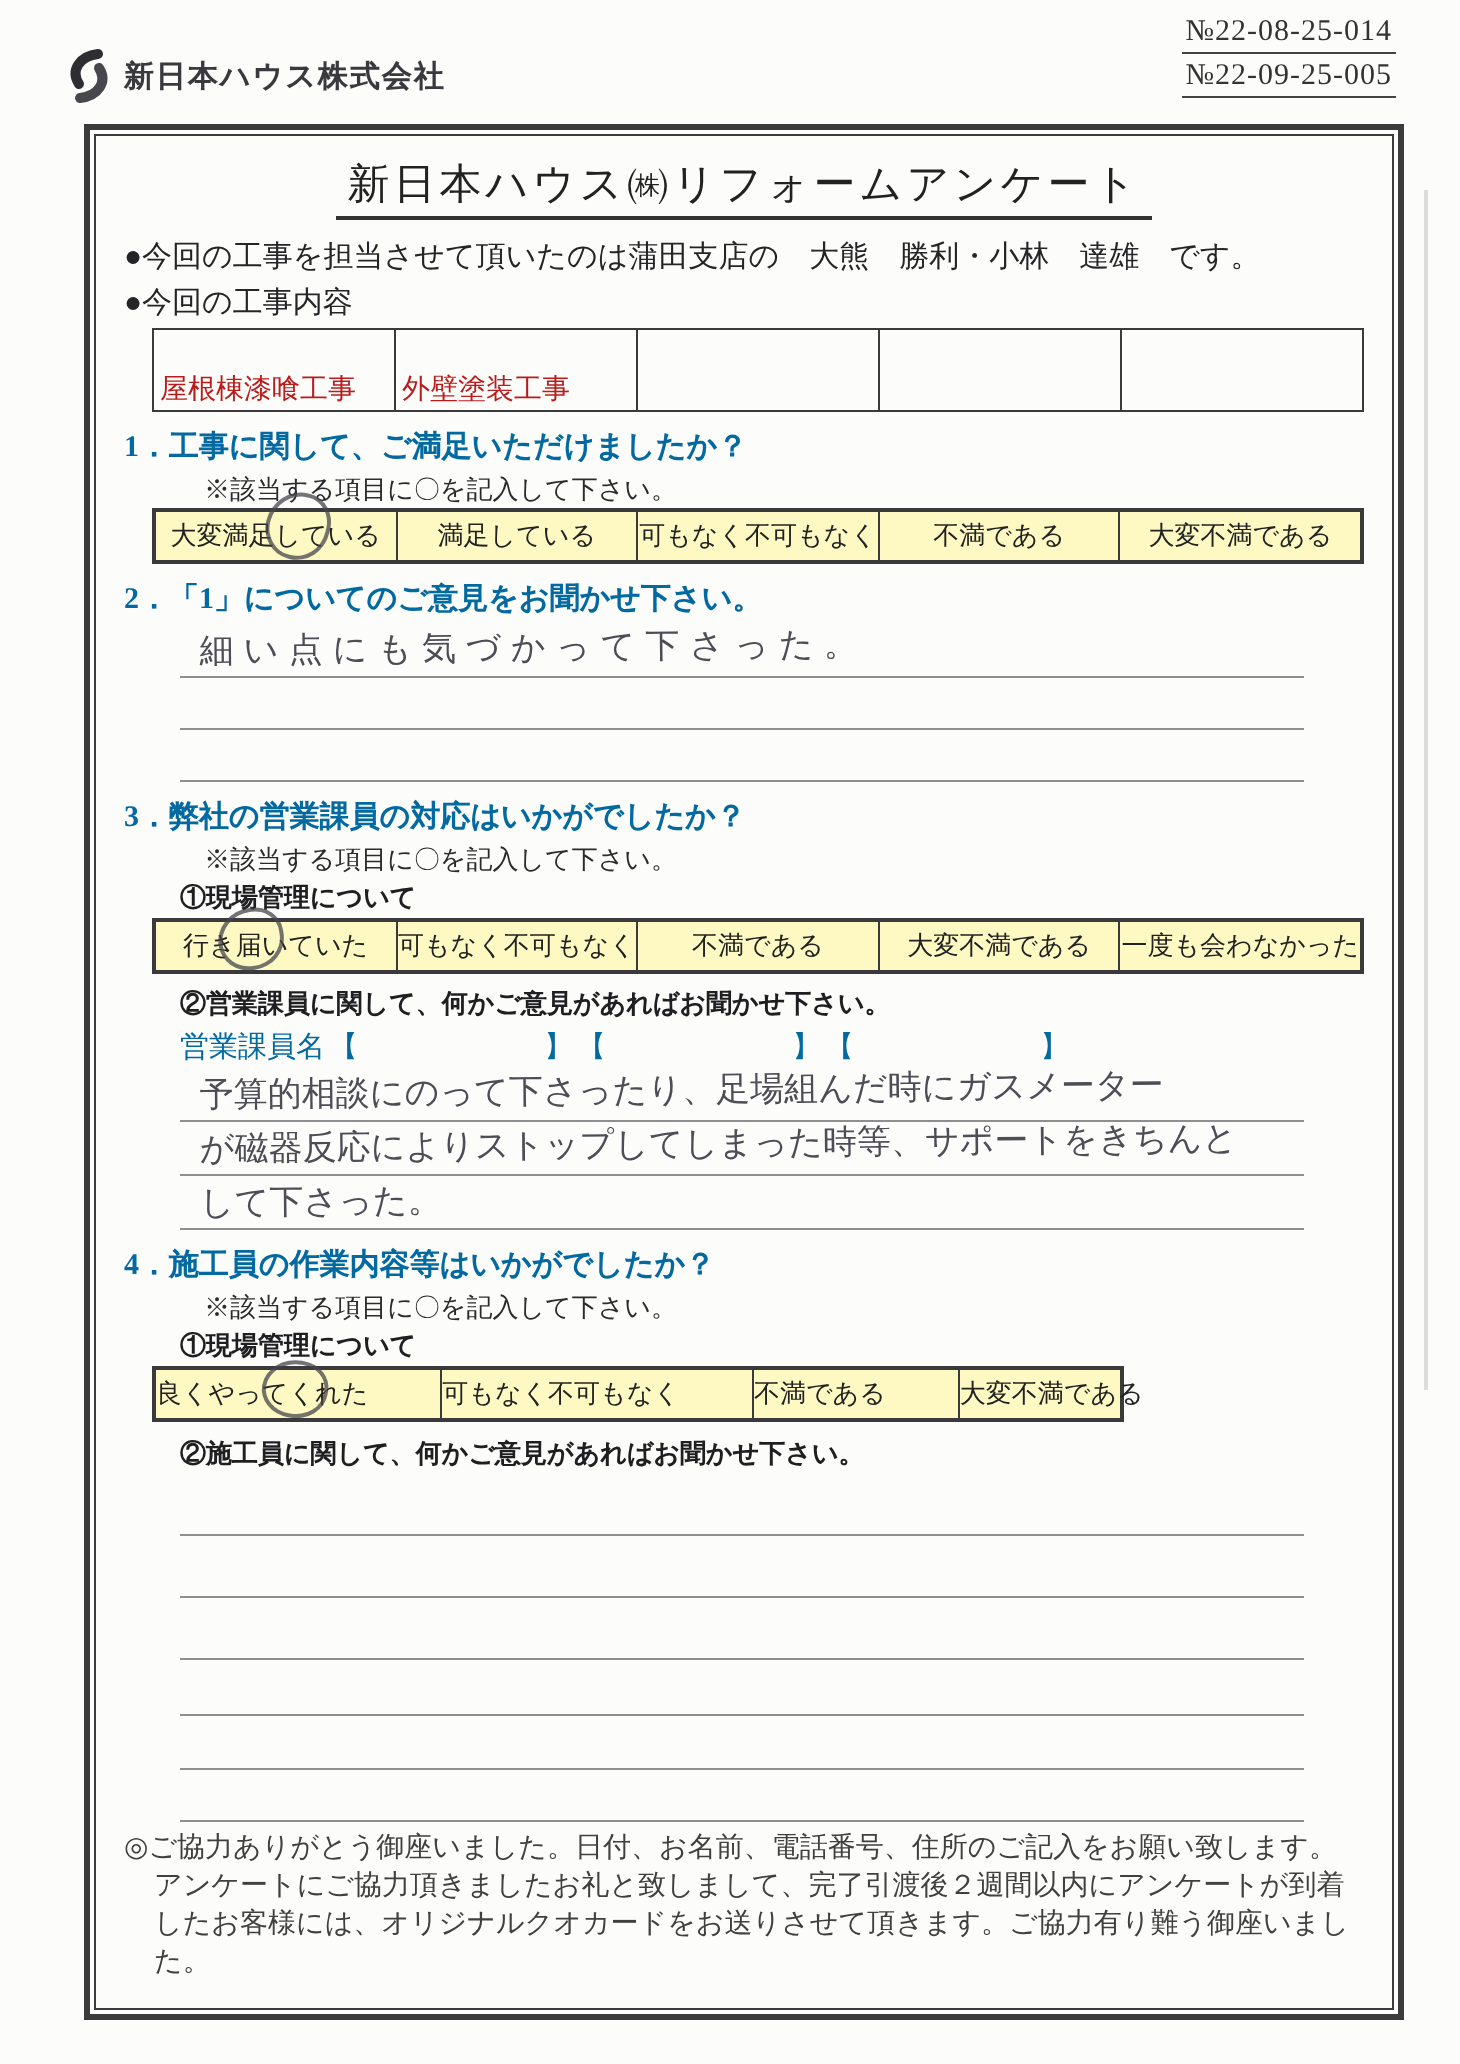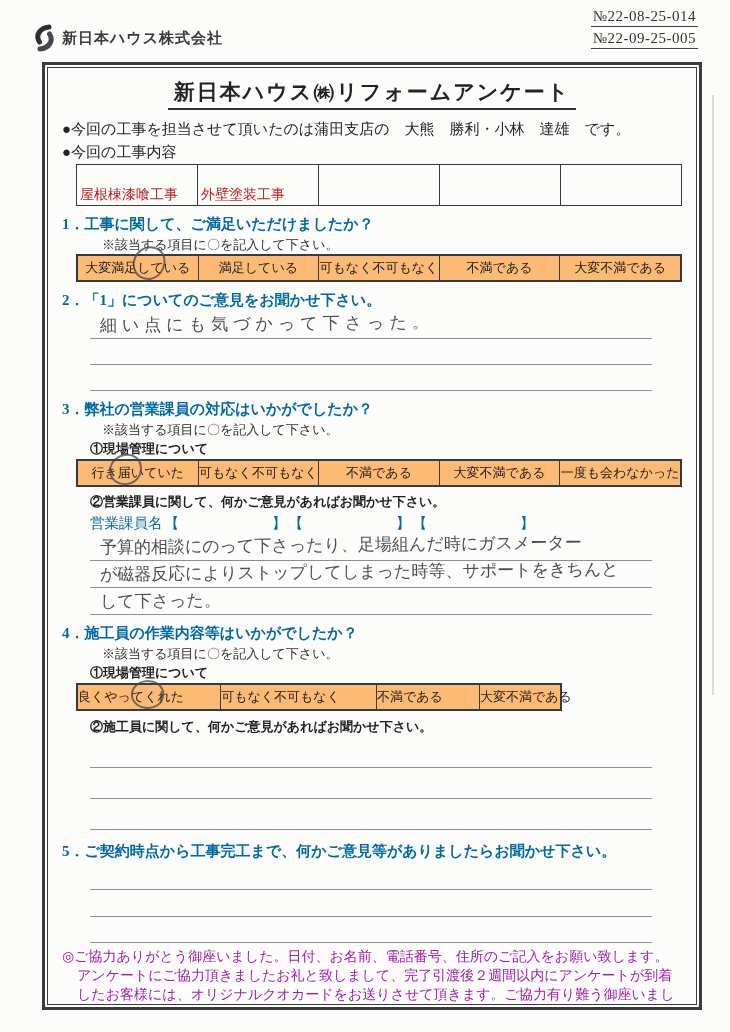--- a/index.html
+++ b/index.html
@@ -15,27 +15,27 @@
           letter-spacing:.5px;}
   .scan-edge{position:absolute;left:712px;top:95px;width:2px;height:600px;background:rgba(110,110,110,.22);}
   
   .form-outer{position:absolute;left:42px;top:62px;width:650px;height:938px;
               border:3px solid #3b3b3d;padding:2px;background:#fcfcfa;}
   .form-inner{border:1px solid #3b3b3d;height:100%;box-sizing:border-box;
               padding:8px 14px 0 14px;overflow:hidden;}
   
   .form-title-wrap{text-align:center;margin:2px 0 8px 0;}
   .form-title{display:inline-block;font-size:21px;letter-spacing:2px;color:#222;
-              border-bottom:2px solid #333;padding:0 6px 2px 6px;font-weight:700;}
+              border-bottom:2px solid #333;padding:0 6px 2px 6px;font-weight:400;}
   .bullet-line{font-size:15px;line-height:23px;color:#252528;}
   .q-heading{font-size:15px;line-height:22px;color:#0369a1;font-weight:600;margin-top:7px;}
   .note{font-size:13px;line-height:19px;color:#2b2b2e;margin-left:40px;}
   .sub-heading{font-size:13px;line-height:20px;color:#1f1f22;font-weight:600;margin-left:28px;}
   
-  .opt-table{display:flex;border:2px solid #3a3a3c;margin-left:14px;background:#fdba74;}
+  .opt-table{display:flex;border:2px solid #3a3a3c;margin-left:14px;background:#fef9c3;}
   .opt-cell{flex:1;border-left:1px solid #3a3a3c;text-align:center;font-size:13px;
             line-height:24px;height:24px;position:relative;color:#222;white-space:nowrap;overflow:visible;}
   .opt-cell:first-child{border-left:none;}
   .w-table{display:flex;border:1.5px solid #3a3a3c;margin-left:14px;height:40px;}
   .w-cell{flex:1;border-left:1px solid #3a3a3c;display:flex;align-items:flex-end;
           font-size:14px;padding:0 3px 1px 3px;color:#b91c1c;white-space:nowrap;}
   .w-cell:first-child{border-left:none;}
   
   .circle-mark{position:absolute;border:2px solid rgba(70,70,76,.75);border-radius:55% 45% 52% 48%;
                pointer-events:none;}
@@ -46,21 +46,21 @@
   .ans-row{position:relative;border-bottom:1px solid #8e8e90;margin-left:28px;width:562px;}
   .h28{height:27px;} .h25{height:25px;} .h31{height:30px;} .h26{height:26px;}
   .handwriting{position:absolute;bottom:1px;left:10px;white-space:nowrap;
                font-size:17px;color:#4d4d56;transform:rotate(-.6deg);transform-origin:left bottom;}
   .hw-sp{letter-spacing:5px;}
   
   .bracket-row{display:flex;align-items:flex-end;margin-left:28px;font-size:14.5px;
                color:#0369a1;height:21px;}
   .bracket-group{display:flex;justify-content:space-between;width:122px;margin-left:2px;}
   
-  .closing{margin-top:4px;font-size:14px;line-height:19px;color:#a21caf;}
+  .closing{margin-top:4px;font-size:14px;line-height:19px;color:#404040;}
   .closing .indent{padding-left:15px;}
 </style>
 </head>
 <body>
 
 <div class="page">
 
   <div class="hdr-logo">
     <span>
       <svg width="24" height="28" viewBox="0 0 24 28">
@@ -154,21 +154,20 @@
       <div class="opt-cell">良くやってくれた<span class="circle-mark c-q4"></span></div>
       <div class="opt-cell">可もなく不可もなく</div>
       <div class="opt-cell">不満である</div>
       <div class="opt-cell">大変不満である</div>
     </div>
     <div class="sub-heading" style="margin-top:6px;">②施工員に関して、何かご意見があればお聞かせ下さい。</div>
     <div class="ans-row h31"></div>
     <div class="ans-row h31"></div>
     <div class="ans-row h31"></div>
 
-    <div class="q-heading" style="margin-top:10px;">5．ご契約時点から工事完工まで、何かご意見等がありましたらお聞かせ下さい。</div>
     <div class="ans-row h28"></div>
     <div class="ans-row h26"></div>
     <div class="ans-row h25"></div>
 
     <div class="closing">
       <div>◎ご協力ありがとう御座いました。日付、お名前、電話番号、住所のご記入をお願い致します。</div>
       <div class="indent">アンケートにご協力頂きましたお礼と致しまして、完了引渡後２週間以内にアンケートが到着</div>
       <div class="indent">したお客様には、オリジナルクオカードをお送りさせて頂きます。ご協力有り難う御座いました。</div>
     </div>
 

